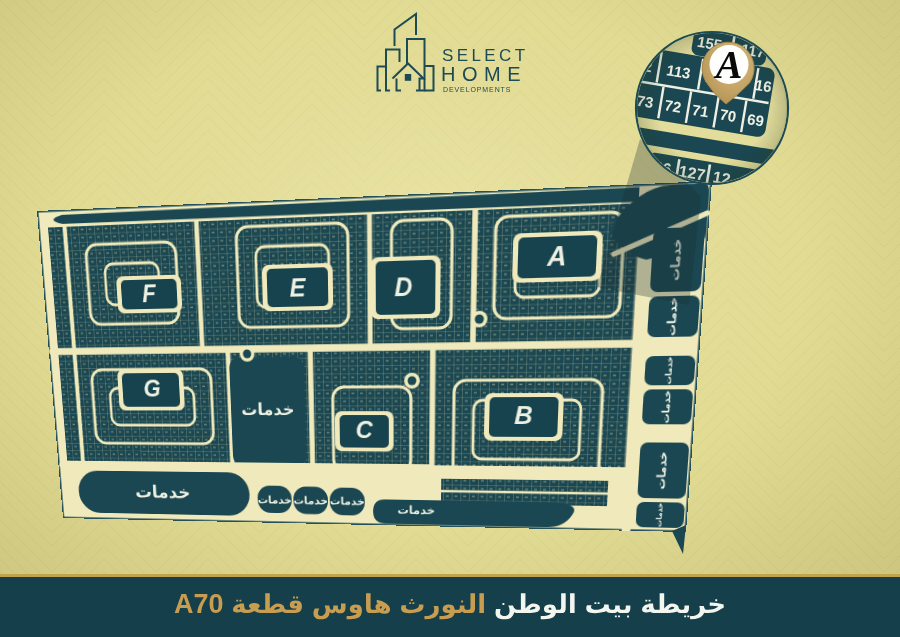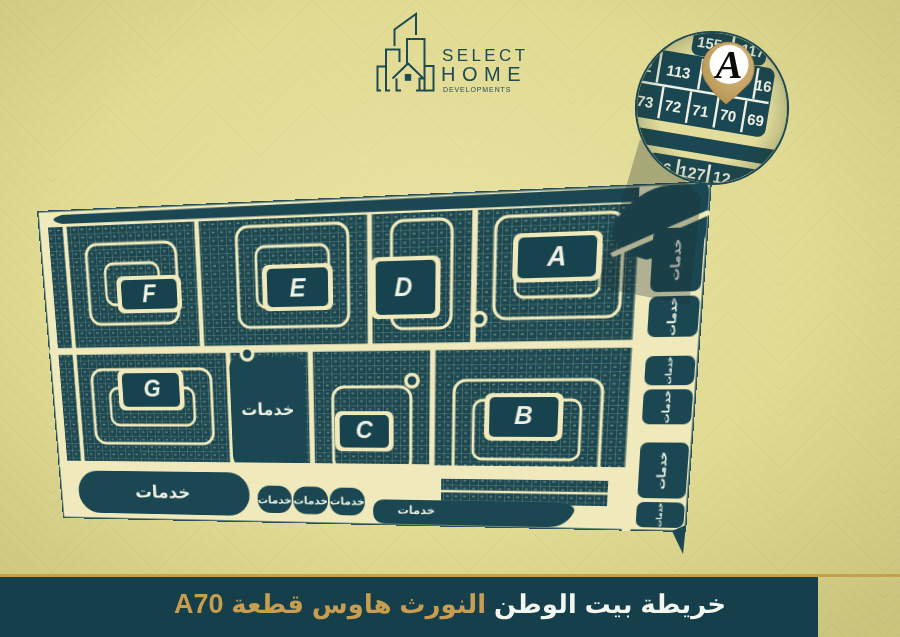--- a/index.html
+++ b/index.html
@@ -1,16 +1,16 @@
 <!DOCTYPE html>
 <html><head><meta charset="utf-8"><style>
 html,body{margin:0;padding:0;background:#fff;}
 .stage{position:relative;width:900px;height:637px;overflow:hidden;font-family:"Liberation Sans",sans-serif;}
 .map3d{position:absolute;left:0;top:0;width:676px;height:332px;transform-origin:0 0;transform:matrix3d(0.863208,-0.078777,0,-0.000190,0.093134,1.046562,0,0.000235,0,0,1,0,37.0000,211.0000,0,1.0000);}
-.bar{position:absolute;left:0;bottom:0;width:818px;height:60px;background:#143f4b;}
+.bar{position:absolute;left:0;bottom:0;width:900px;height:60px;background:#143f4b;}
 .goldline{position:absolute;left:0;bottom:60px;width:900px;height:3px;background:#c3a24b;}
 .cn{font-family:"Liberation Sans",sans-serif;font-size:15px;font-weight:bold;fill:#edf0e2;text-anchor:middle;}
 .cn2{font-family:"Liberation Sans",sans-serif;font-size:16px;font-weight:bold;fill:#edf0e2;text-anchor:middle;}
 </style></head><body>
 <div class="stage">
 
 <svg width="900" height="637" style="position:absolute;left:0;top:0">
 <defs>
 <pattern id="hb" width="104" height="13" patternUnits="userSpaceOnUse">
 <rect width="104" height="13" fill="#e0d98f"></rect>

